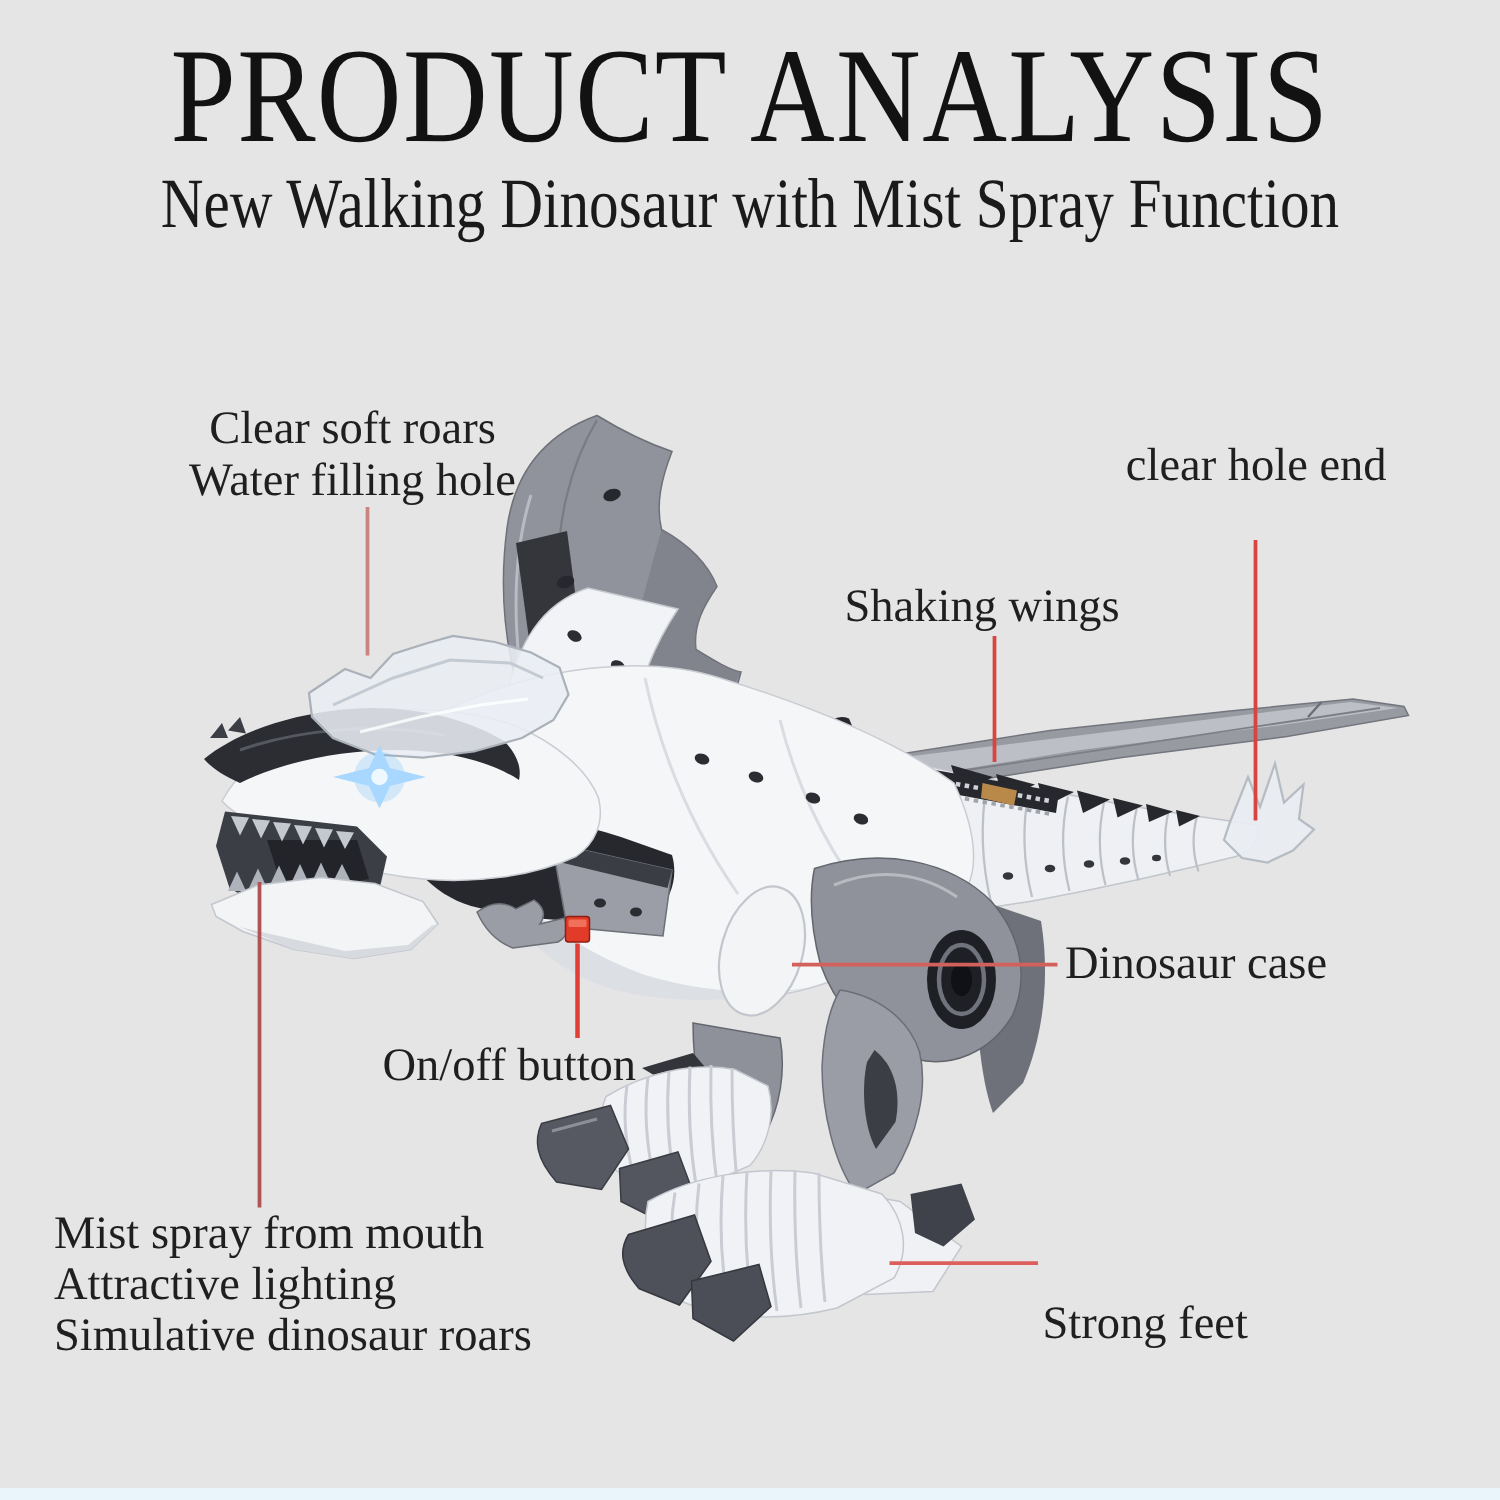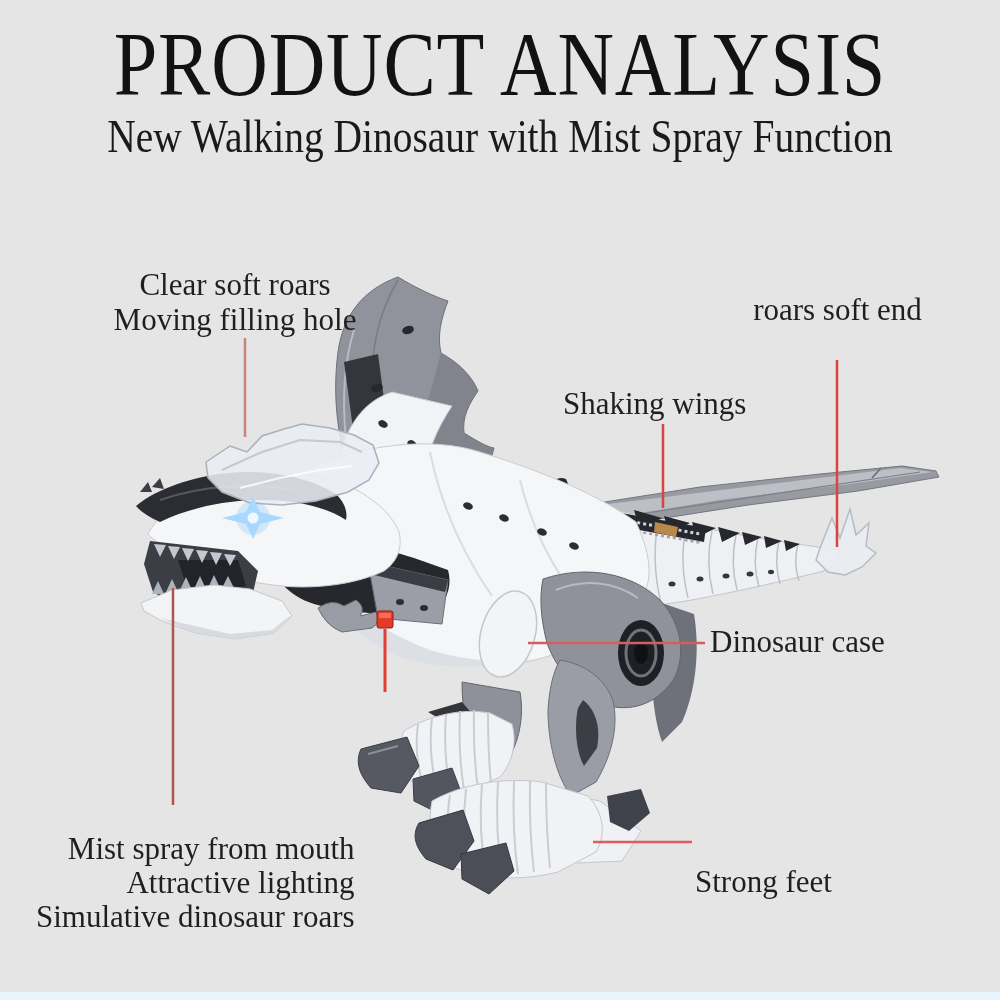--- a/index.html
+++ b/index.html
@@ -209,37 +209,40 @@
       <line x1="663" y1="424" x2="663" y2="508" stroke="#d84440"></line>
       <line x1="528" y1="643" x2="705" y2="643" stroke="#d4605c"></line>
       <line x1="385" y1="629" x2="385" y2="692" stroke-width="3" stroke="#e13e35"></line>
       <line x1="173" y1="588" x2="173" y2="805" stroke="#b05353"></line>
       <line x1="593" y1="842" x2="692" y2="842" stroke="#dd5f5c"></line>
     </g>
   </svg>
 
   <div class="callout center" style="left:50px;top:267px;width:370px;">
     <div>Clear soft roars</div>
-    <div>Moving filling hole</div>
+    <div>Water filling hole</div>
   </div>
 
   <div class="callout center" style="left:690px;top:292px;width:295px;">
-    <div>roars soft end</div>
+    <div>clear hole end</div>
   </div>
 
   <div class="callout" style="left:563px;top:386px;text-align:right;">
     <div>Shaking wings</div>
   </div>
 
   <div class="callout" style="left:710px;top:624px;">
     <div>Dinosaur case</div>
   </div>
 
-
-  <div class="callout" style="left:36px;top:832px;line-height:34px;text-align:right;">
+  <div class="callout" style="left:255px;top:692px;">
+    <div>On/off button</div>
+  </div>
+
+  <div class="callout" style="left:36px;top:805px;line-height:34px;">
     <div>Mist spray from mouth</div>
     <div>Attractive lighting</div>
     <div>Simulative dinosaur roars</div>
   </div>
 
   <div class="callout" style="left:695px;top:864px;">
     <div>Strong feet</div>
   </div>
 
   <div class="bottom-strip" style="background: rgb(233, 245, 250);"></div>

